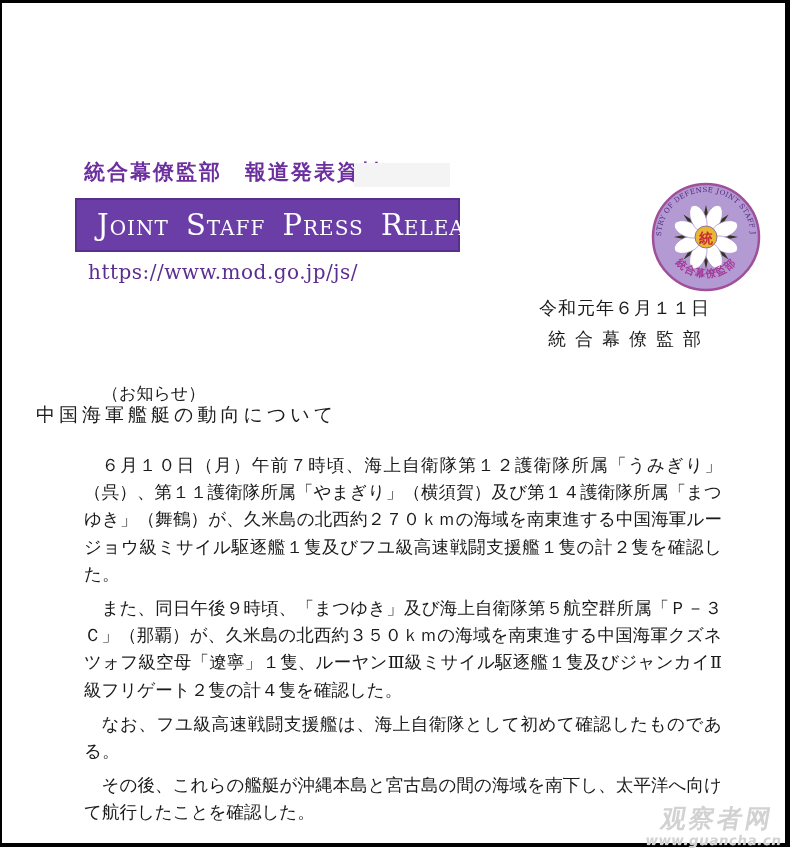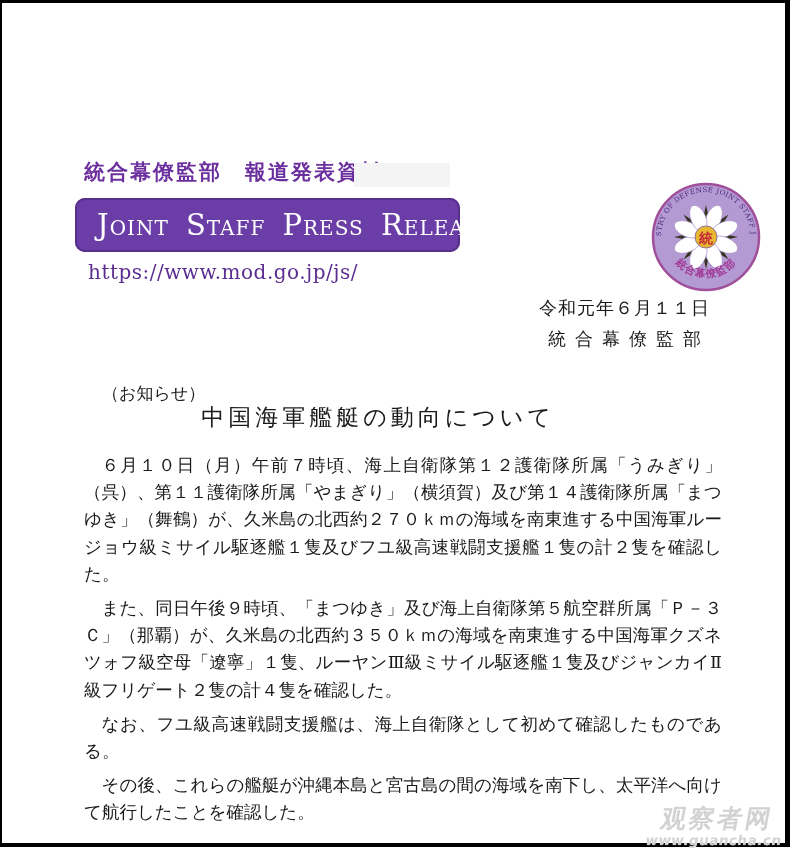--- a/index.html
+++ b/index.html
@@ -15,39 +15,39 @@
   }
   .jp-header {
     position:absolute; left:84px; top:158px;
     font-family:"DejaVu Sans", sans-serif; font-weight:bold;
     font-size:21px; letter-spacing:2px; color:#6b2f9e;
   }
   .faint-box { position:absolute; left:354px; top:163px; width:96px; height:24px; background:#f4f4f4; }
   .banner {
     position:absolute; left:75px; top:198px; width:385px; height:54px;
     background:#6b3da6; box-shadow: inset 0 0 0 2px #58308c;
-    display:flex; align-items:center; padding-left:22px;border-radius:10px;
+    display:flex; align-items:center; padding-left:22px;
   }
   .banner-text {
     font-family:"DejaVu Serif", serif; font-variant:small-caps;
     color:#ffffff; font-size:29px; letter-spacing:1px; word-spacing:7px;
     white-space:nowrap;
   }
   .url {
     position:absolute; left:88px; top:260px;
     font-size:20px; color:#5c2d91; letter-spacing:0.5px;
   }
   .seal-wrap { position:absolute; left:651px; top:182px; width:110px; height:110px; }
   .date-block { position:absolute; right:80px; top:296px; text-align:center; color:#1a1a1a; }
   .date-line { font-size:18px; letter-spacing:1px; }
   .issuer-line { font-size:18px; letter-spacing:9px; margin-right:-9px; margin-top:7px; }
   .notice { position:absolute; left:102px; top:382px; font-size:17px; color:#1a1a1a;text-align:center; }
   .doc-title {
-    position:absolute; left:0; top:402px; width:756px; text-align:center;
-    font-size:23px; letter-spacing:4px; color:#1a1a1a;
+    position:absolute; left:0; top:402px; width:756px; 
+    font-size:19px; letter-spacing:4px; color:#1a1a1a;padding-left:36px;
   }
   .body-text {
     position:absolute; left:77px; top:445px; width:652px;
     font-size:17.5px; line-height:27.2px; color:#1a1a1a;
     text-align:justify;
   }
   .body-text p { margin:7px; text-indent:1em; word-break:break-all; }
   .watermark {
     position:absolute; right:6px; bottom:4px; text-align:center;
     font-family:"DejaVu Sans", sans-serif; font-weight:bold;

